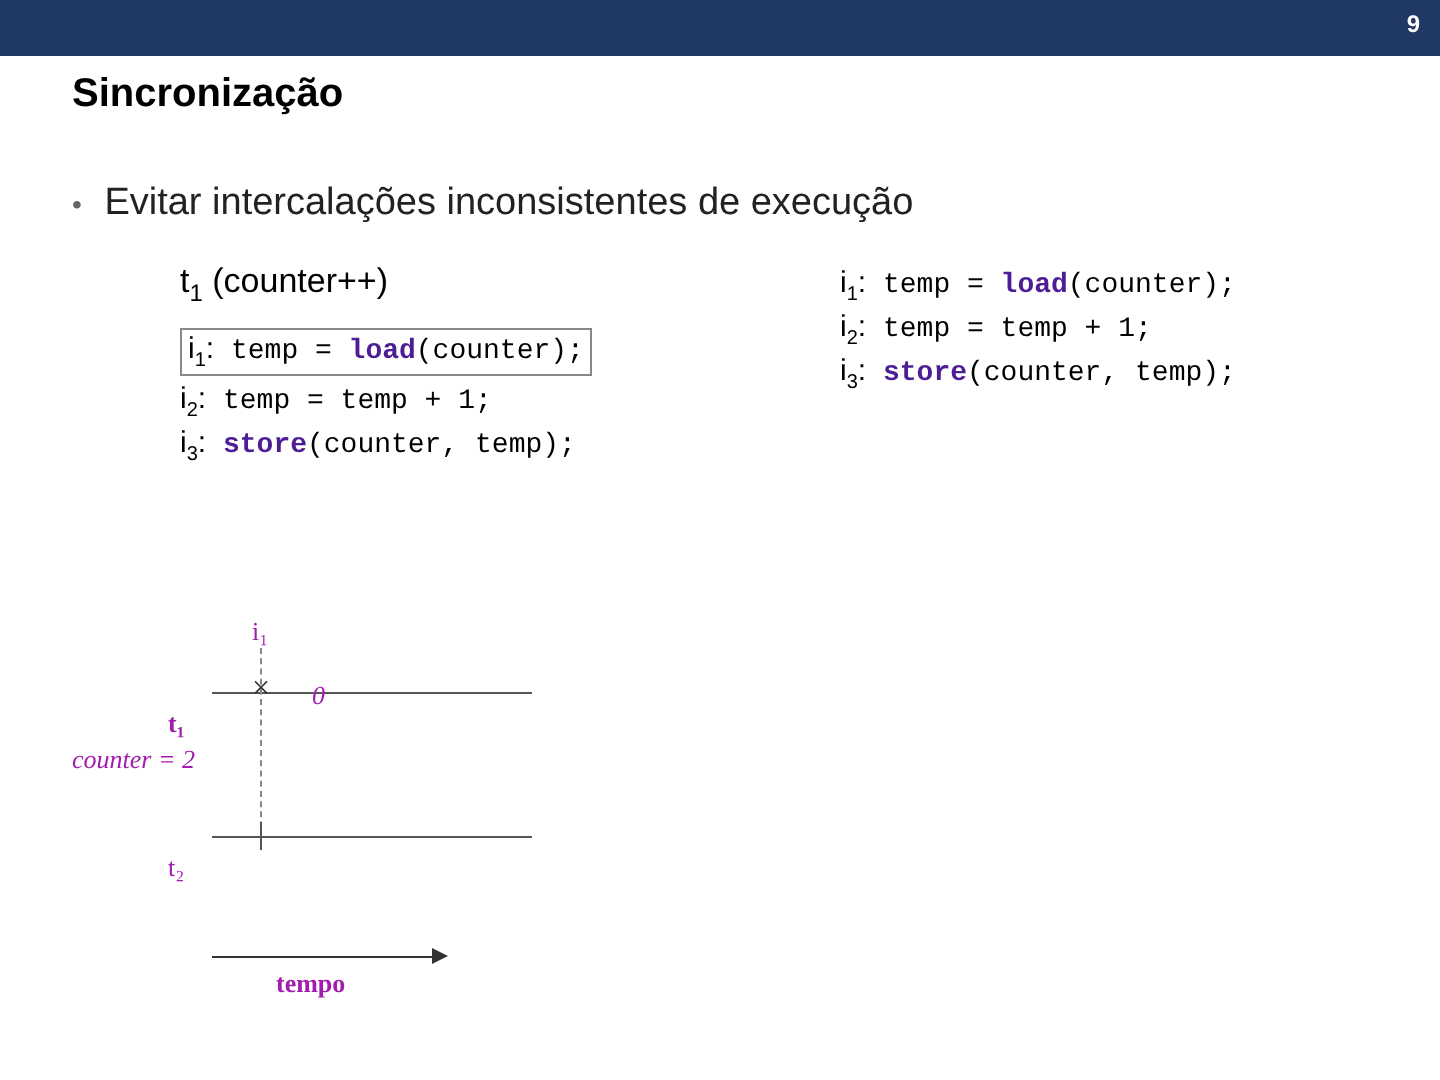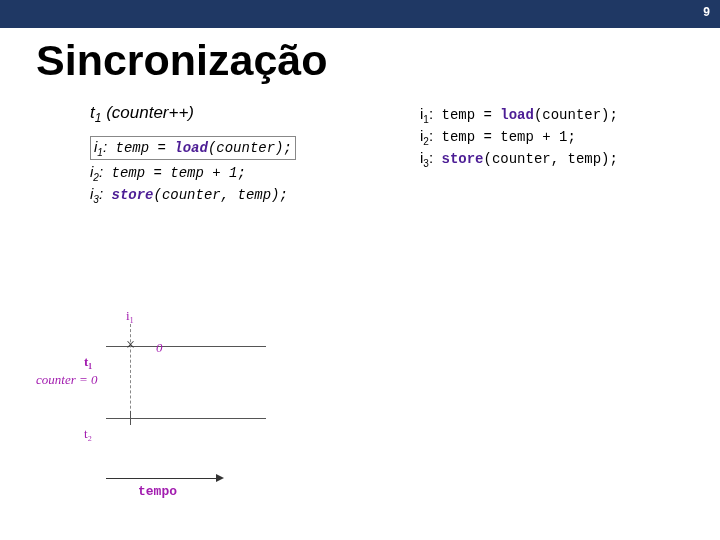--- a/index.html
+++ b/index.html
@@ -1,25 +1,25 @@
 <!DOCTYPE html>
 <html><head>
 <meta charset="utf-8">
 <style>
   * { margin: 0; padding: 0; box-sizing: border-box; }
   html, body { width: 720px; height: 540px; font-family: Arial, Helvetica, sans-serif; background: #fff; }
   .slide { width: 720px; height: 540px; position: relative; }
   .topbar { height: 28px; background: #1f3864; position: relative; }
   .pagenum { position: absolute; top: 5px; right: 10px; color: #fff; font-size: 12px; font-weight: bold; }
-  .title { font-size: 43px; font-weight: bold; color: #000; margin: 8px 0 0 36px; }
+  .title { font-size: 20px; font-weight: bold; color: #000; margin: 8px 0 0 36px; }
   .bullet-row { margin: 32px 0 0 36px; font-size: 19px; color: #222; }
   .bullet-dot { color: #666; margin-right: 6px; font-size: 14px; vertical-align: middle; }
   .cols { display: flex; margin: 18px 0 0 0; }
   .col { width: 50%; }
-  .col-left { padding-left: 90px; font-style: italic; }
+  .col-left { padding-left: 90px; }
   .col-right { padding-left: 60px; }
   .thread-label { font-size: 17px; color: #000; margin-bottom: 10px; }
   .thread-label .sub { font-size: 12px; vertical-align: sub; }
   .code-line { font-family: "Courier New", monospace; font-size: 14px; color: #000; margin: 2px 0; white-space: nowrap; }
   .code-line .ilabel { font-family: Arial, Helvetica, sans-serif; font-size: 15px; }
   .code-line .ilabel .sub { font-size: 10px; vertical-align: sub; }
   .kw { color: #4c1d95; font-weight: bold; }
   .highlight-box { display: inline-block; border: 1px solid #888; padding: 1px 3px; margin: 1px 0; }
   .diagram { position: absolute; left: 60px; top: 310px; width: 300px; height: 200px; }
   .dlabel { position: absolute; font-family: "Times New Roman", serif; font-size: 13px; color: #a21caf; }
@@ -32,20 +32,24 @@
 </head>
 <body>
 <div class="slide">
 
   <div class="topbar">
     <span class="pagenum">9</span>
   </div>
 
   <h1 class="title">Sincronização</h1>
 
+  <div class="bullet-row">
+    <span class="bullet-dot">•</span>
+    <span>Evitar intercalações inconsistentes de execução</span>
+  </div>
 
   <div class="cols">
 
     <div class="col col-left">
       <div class="thread-label">
         <span>t</span><span class="sub">1</span><span> (counter++)</span>
       </div>
       <div>
         <div class="code-line highlight-box">
           <span class="ilabel">i<span class="sub">1</span>:</span>
@@ -86,24 +90,24 @@
     <div class="dline" style="left:46px; top:36px; width:160px; height:1px;"></div>
 
     <div style="position:absolute; left:70px; top:14px; width:0; height:100px; border-left:1px dashed #888;"></div>
 
     <span class="dlabel" style="left:66px; top:-2px;">i₁</span>
 
     <span class="xmark" style="left:66px; top:26px;">×</span>
 
     <span class="dlabel" style="left:96px; top:30px; font-style:italic;">0</span>
 
-    <span class="dlabel" style="left:-24px; top:62px; font-style:italic;">counter = 0</span>
+    <span class="dlabel" style="left:-24px; top:62px; font-style:italic;">counter = 2</span>
 
     <span class="dlabel" style="left:24px; top:116px;">t₂</span>
     <div class="dline" style="left:46px; top:108px; width:160px; height:1px;"></div>
     <div class="dtick" style="left:70px; top:101px;"></div>
 
     <div class="arrowline" style="left:46px; top:168px; width:110px;"></div>
     <div class="arrowhead" style="left:156px; top:164px;"></div>
-    <span class="dlabel" style="left:78px; top:174px; font-weight:bold;font-family:Liberation Mono, monospace;">tempo</span>
+    <span class="dlabel" style="left:78px; top:174px; font-weight:bold;">tempo</span>
   </div>
 
 </div>
 
 </body></html>

